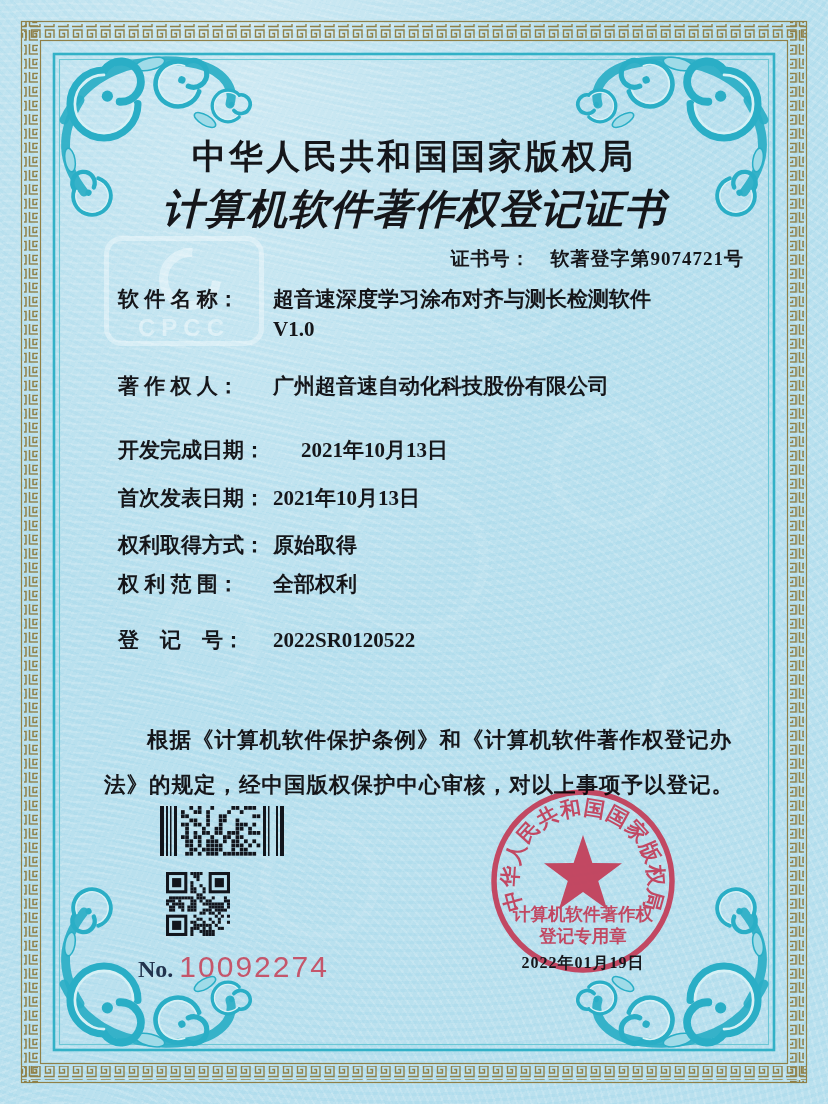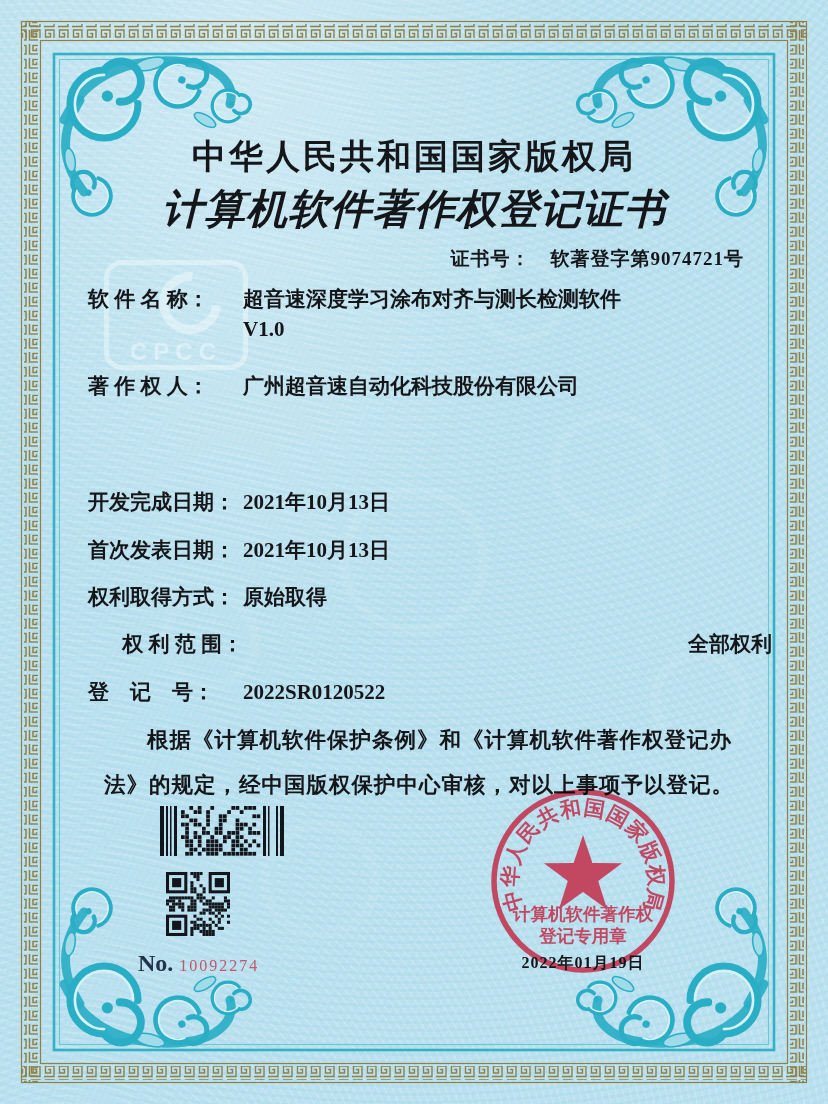--- a/index.html
+++ b/index.html
@@ -26,56 +26,56 @@
   .gold-edge{fill:none;stroke:var(--border-gold);stroke-width:1.2;}
   .teal-line-a{fill:none;stroke:#33b1c7;stroke-width:2.6;}
   .teal-line-b{fill:none;stroke:#6cc7d6;stroke-width:1.1;}
   .orn-stem{fill:none;stroke:var(--ornament-teal);stroke-width:9;stroke-linecap:round;opacity:.92;}
   .orn-main{fill:none;stroke:var(--ornament-teal);stroke-width:7;stroke-linecap:round;}
   .orn-hi{fill:none;stroke:#d6f1f6;stroke-width:2.4;stroke-linecap:round;}
   .orn-dot{fill:var(--ornament-teal);}
   .orn-leaf{fill:#9fdbe8;stroke:var(--ornament-teal);stroke-width:1.5;}
   .med{fill:none;stroke:rgba(255,255,255,.55);stroke-width:10;}
 
-  .watermark{position:absolute;left:104px;top:236px;width:144px;height:110px;z-index:1;opacity:.45;margin-top:24px;}
+  .watermark{position:absolute;left:104px;top:236px;width:160px;height:110px;z-index:1;opacity:.45;}
   .wm-box{position:absolute;inset:0;border:5px solid rgba(255,255,255,.8);border-radius:18px;}
   .wm-ring{position:absolute;left:55px;top:12px;width:44px;height:44px;border:9px solid rgba(255,255,255,.85);
     border-right-color:transparent;border-radius:50%;transform:rotate(-40deg);}
   .wm-text{position:absolute;left:0;right:0;bottom:4px;text-align:center;
     font-family:"Liberation Sans","DejaVu Sans",sans-serif;font-size:24px;font-weight:700;
     color:rgba(255,255,255,.9);letter-spacing:6px;}
 
   .content{position:absolute;inset:0;z-index:2;}
   .issuer{position:absolute;top:134px;left:0;right:0;margin:0;text-align:center;
     font-size:34px;font-weight:700;letter-spacing:3px;}
   .cert-title{position:absolute;top:182px;left:0;right:0;margin:0;text-align:center;
     font-size:41px;font-weight:800;letter-spacing:1px;font-style:italic;}
   .certno{position:absolute;top:246px;right:84px;font-size:19px;font-weight:700;letter-spacing:1px;}
   .certno .lbl{margin-right:20px;}
 
-  .fields{position:absolute;top:284px;left:88px;right:56px;font-size:21px;font-weight:700;}
+  .fields{position:absolute;top:284px;left:118px;right:56px;font-size:21px;font-weight:700;}
   .row{display:flex;line-height:30px;}
   .row .label{flex:0 0 155px;white-space:pre;}
   .row .value{flex:1;}
   .r2{margin-top:27px;}
-  .r3{margin-top:86px;}
+  .r3{margin-top:34px;gap:28px;}
   .r4{margin-top:18px;}
   .r5{margin-top:17px;}
-  .r6{margin-top:17px;text-align:right;}
-  .r7{margin-top:18px;}
+  .r6{margin-top:9px;}
+  .r7{margin-top:26px;}
 
   .statement{position:absolute;top:702px;left:88px;right:78px;margin:16px;
     font-size:21.5px;font-weight:600;line-height:45px;text-indent:2em;letter-spacing:1px;}
 
   .barcode{position:absolute;left:160px;top:806px;width:124px;height:50px;}
   .qrcode{position:absolute;left:166px;top:872px;width:66px;height:66px;}
 
   .serial{position:absolute;left:138px;top:950px;font-size:24px;font-weight:700;color:#23334e;}
-  .serial .num{color:var(--serial-red);font-family:Liberation Serif, serif;
-    font-weight:400;font-size:16px;letter-spacing:2px;}
+  .serial .num{color:var(--serial-red);font-family:Liberation Sans, sans-serif;
+    font-weight:400;font-size:30px;letter-spacing:2px;}
 
   .seal{position:absolute;left:468px;top:768px;width:230px;height:230px;z-index:3;
     mix-blend-mode:multiply;opacity:.92;}
   .seal-stroke{fill:none;stroke:var(--seal-red);stroke-width:5.5;}
   .seal-text{fill:var(--seal-red);font-family:"Liberation Serif","DejaVu Serif",serif;font-weight:700;}
   .seal-star{fill:var(--seal-red);}
 
   .issue-date{position:absolute;left:462px;top:953px;width:242px;text-align:center;z-index:4;
     font-size:16px;font-weight:700;letter-spacing:1px;}
 </style>

